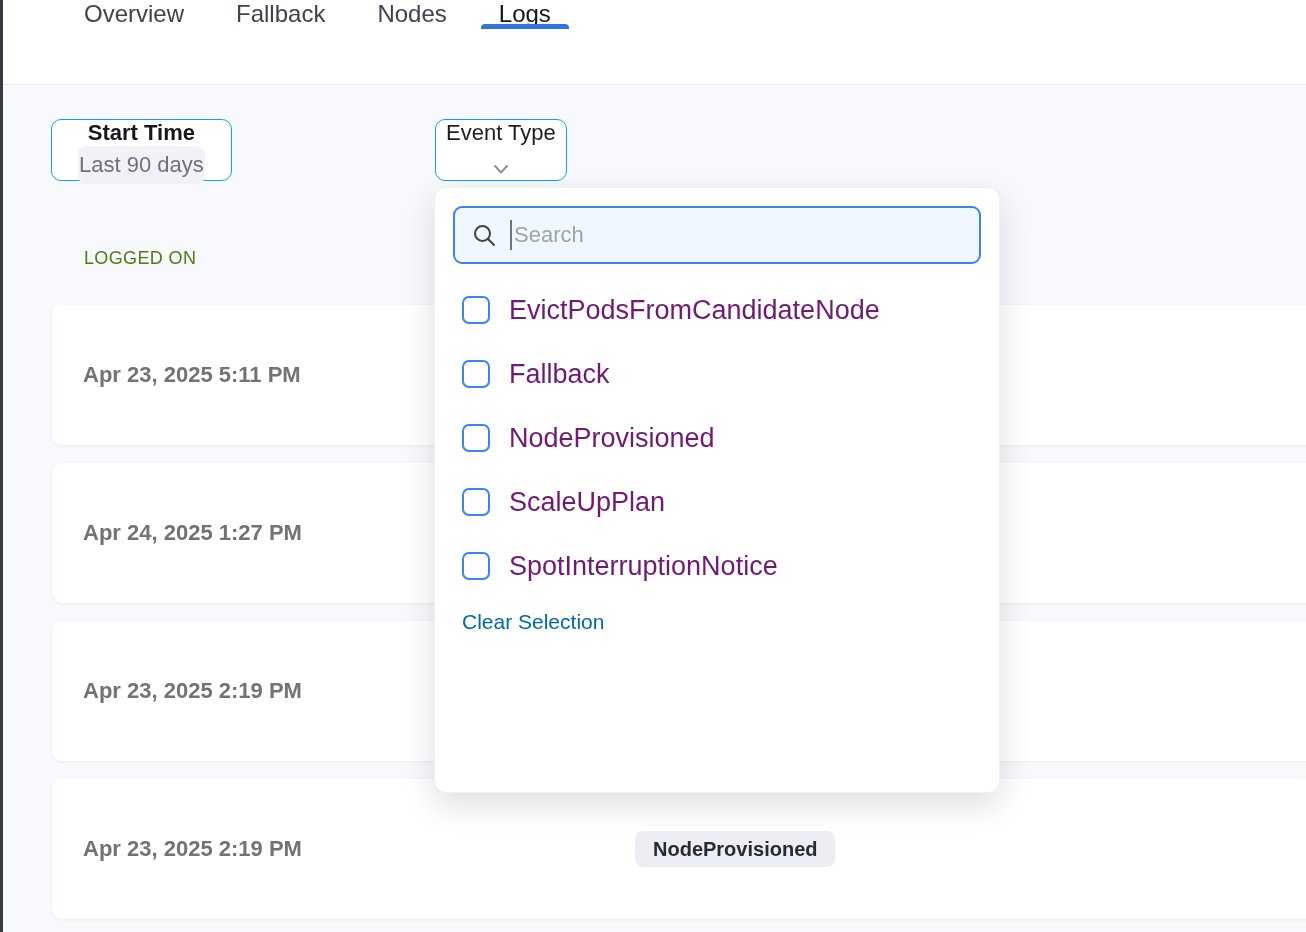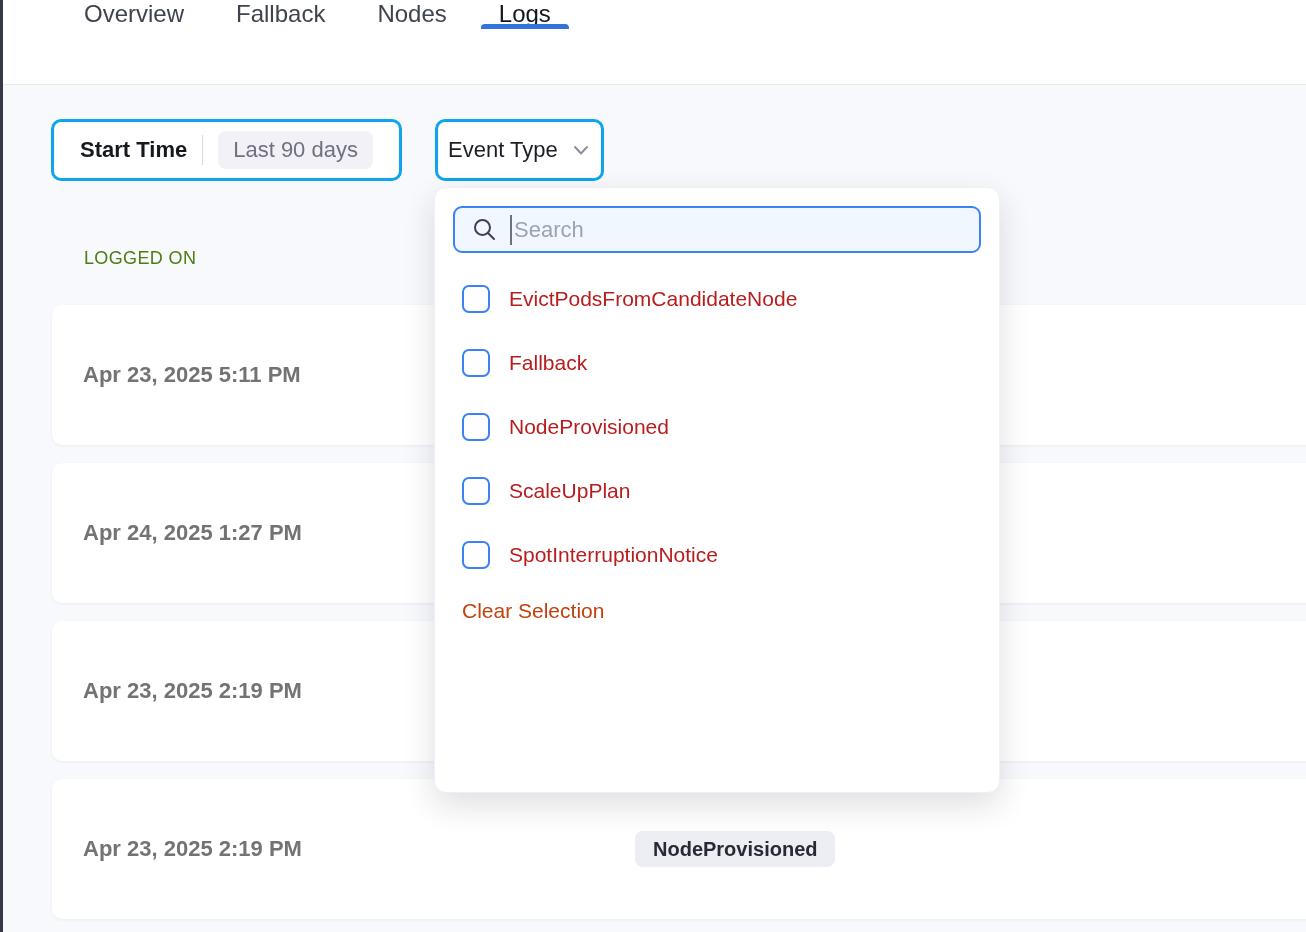--- a/index.html
+++ b/index.html
@@ -45,51 +45,52 @@
     position: absolute; left: 0; right: 0; bottom: -1px;
     height: 5px;
     background: #3273dc;
     border-radius: 4px 4px 0 0;
   }
 
   
   .filter-box {
     position: absolute; top: 119px; height: 62px;
     background: #ffffff;
-    border: 3px solid #0ea5e9;
+    border: 1px solid #0ea5e9;
     border-radius: 10px;
     display: flex; align-items: center;
     z-index: 3;
+    flex-direction: column;
   }
   .start-time-box { left: 51px; padding: 0 26px; }
   .start-time-label { font-size: 22px; font-weight: 700; color: #16181f; }
   .filter-divider { width: 1px; height: 30px; background: #d9dbe3; margin: 0 15px; }
   .start-time-pill {
     background: #f1f1f7; border-radius: 8px;
-    padding: 6px 15px;
+    padding: 6px 1px;
     font-size: 22px; color: #70717f;
     white-space: nowrap;
   }
   .event-type-box { left: 435px; padding: 0 10px; gap: 13px; cursor: pointer; }
   .event-type-label { font-size: 22px; font-weight: 500; color: #1b1e26; }
   .chevron-icon { width: 20px; height: 20px; display: block; }
 
   
   .dropdown {
     position: absolute; left: 434px; top: 187px;
     width: 566px; height: 606px;
     background: #ffffff;
     border: 1px solid #eef0f5;
     border-radius: 12px;
     box-shadow: 0 12px 32px rgba(25,30,50,0.14);
     padding: 18px;
     z-index: 10;
   }
   .search-box {
-    height: 47px;
+    height: 58px;
     border: 2px solid #3b82f6;
     border-radius: 9px;
     background: #f0f7fe;
     display: flex; align-items: center;
     padding: 0 16px;
   }
   .search-icon { width: 27px; height: 27px; flex: 0 0 auto; margin-right: 12px; }
   .caret { width: 2px; height: 30px; background: #6b7280; flex: 0 0 auto; }
   .search-input {
     flex: 1; border: none; outline: none; background: transparent;
@@ -106,24 +107,24 @@
     padding-left: 9px;
     gap: 19px;
     cursor: pointer;
   }
   .checkbox {
     width: 28px; height: 28px; flex: 0 0 auto;
     border: 2px solid #3b82f6;
     border-radius: 7px;
     background: #ffffff;
   }
-  .option-label { font-size: 21px; color: #b91c1c; }
+  .option-label { font-size: 27px; color: #701a75; }
   .clear-selection {
     margin-top: 12px; padding-left: 9px;
-    font-size: 21px; color: #c2410c;
+    font-size: 21px; color: #0369a1;
     cursor: pointer;
     display: inline-block;
   }
 
   
   .col-header {
     position: absolute; left: 84px; top: 248px;
     font-size: 18px; font-weight: 400;
     letter-spacing: 0.02em;
     color: #4d7c0f;

